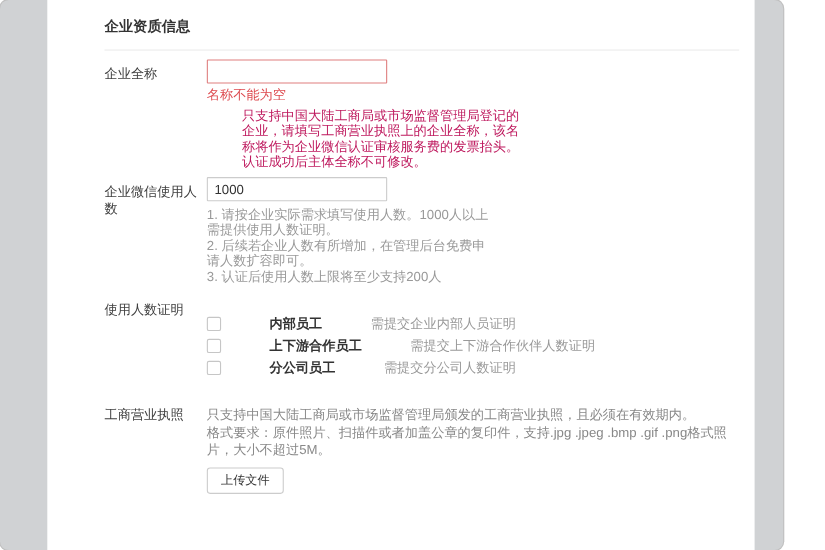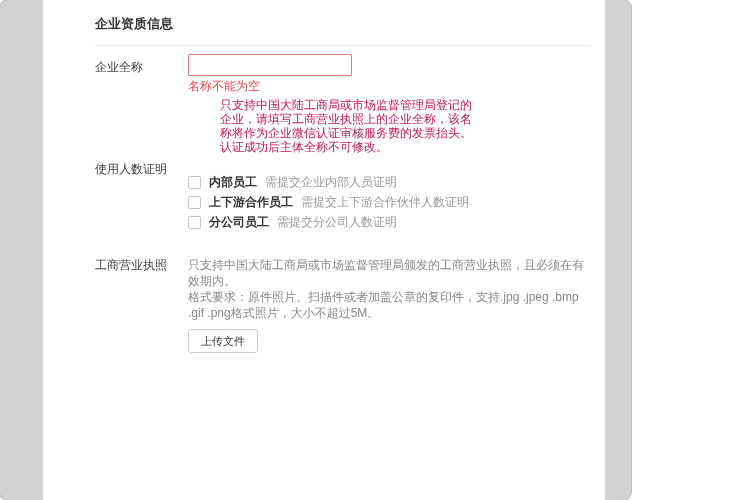--- a/index.html
+++ b/index.html
@@ -1,18 +1,18 @@
 <!DOCTYPE html>
 <html><head>
 <meta charset="utf-8">
 <style>
   html,body{margin:0;padding:0;background:#ffffff;}
   body{font-family:"Liberation Sans","DejaVu Sans",sans-serif;}
   .window{
-    position:relative;width:631px;height:500px;background:#d0d2d4;
+    position:relative;width:712px;height:500px;background:#d0d2d4;
     border-radius:8px;overflow:hidden;box-shadow:0 0 0 1px rgba(0,0,0,0.25);
   }
   .panel{
     position:absolute;left:43px;right:26px;top:0;bottom:0;background:#ffffff;
     padding:0 14px 0 52px;box-sizing:border-box;overflow:hidden;
   }
   .section-title{
     padding-top:15px;padding-bottom:12px;font-size:13px;font-weight:bold;color:#333;
     border-bottom:1px solid #ececec;
   }
@@ -28,21 +28,21 @@
     padding:0 6px;font-size:12px;color:#333;outline:none;background:#fff;
     font-family:"Liberation Sans","DejaVu Sans",sans-serif;
   }
   .text-input.error{border-color:#df7f7f;}
   .error-text{color:#dd4a4f;margin-top:4px;line-height:13px;}
   .hint{color:#be185d;max-width:262px;line-height:14px;margin-top:5px;margin-left:32px;}
   .hint-line{color:#999;max-width:262px;line-height:14px;}
   .hint-block{margin-top:5px;}
   .desc{color:#888;line-height:16px;max-width:475px;}
   .checkbox-group{margin-top:11px;}
-  .checkbox-row{display:flex;align-items:center;height:20px;}
+  .checkbox-row{display:flex;align-items:center;height:20px;gap:36px;}
   .checkbox{
     width:11px;height:11px;border:1px solid #c6c6c6;border-radius:2px;
     background:#fff;margin-right:8px;flex-shrink:0;cursor:pointer;
   }
   .opt-name{font-weight:bold;color:#333;margin-right:8px;white-space:nowrap;}
   .opt-note{color:#999;white-space:nowrap;}
   .upload-btn{
     display:inline-block;margin-top:8px;padding:4px 12px;border:1px solid #ccc;
     border-radius:3px;background:#fff;font-size:11px;color:#333;cursor:pointer;
     line-height:14px;
@@ -64,20 +64,31 @@
 
       <div class="row mb-r1">
         <div class="row-label with-input">企业全称</div>
         <div class="control">
           <input type="text" class="text-input error" value="" style="">
           <div class="error-text">名称不能为空</div>
           <div class="hint">只支持中国大陆工商局或市场监督管理局登记的企业，请填写工商营业执照上的企业全称，该名称将作为企业微信认证审核服务费的发票抬头。认证成功后主体全称不可修改。</div>
         </div>
       </div>
 
+      <div class="row mb-r2">
+        <div class="row-label with-input">企业微信使用人数</div>
+        <div class="control">
+          <input type="text" class="text-input" value="1000" style="">
+          <div class="hint-block">
+            <div class="hint-line">1. 请按企业实际需求填写使用人数。1000人以上需提供使用人数证明。</div>
+            <div class="hint-line">2. 后续若企业人数有所增加，在管理后台免费申请人数扩容即可。</div>
+            <div class="hint-line">3. 认证后使用人数上限将至少支持200人</div>
+          </div>
+        </div>
+      </div>
 
       <div class="row mb-r3">
         <div class="row-label">使用人数证明</div>
         <div class="control">
           <div class="checkbox-group">
             <div class="checkbox-row">
               <span class="checkbox"></span>
               <span class="opt-name">内部员工</span>
               <span class="opt-note">需提交企业内部人员证明</span>
             </div>

